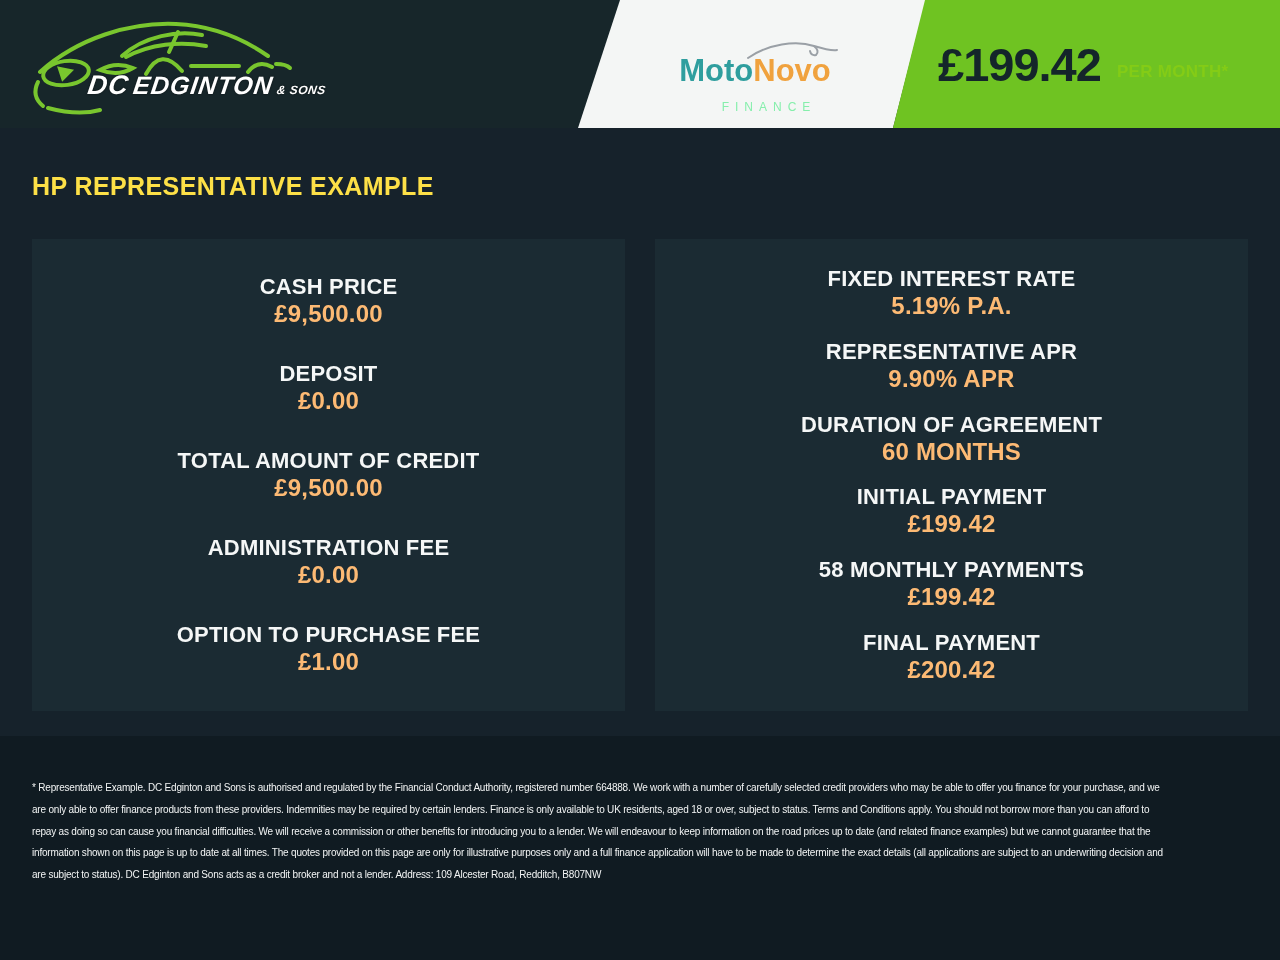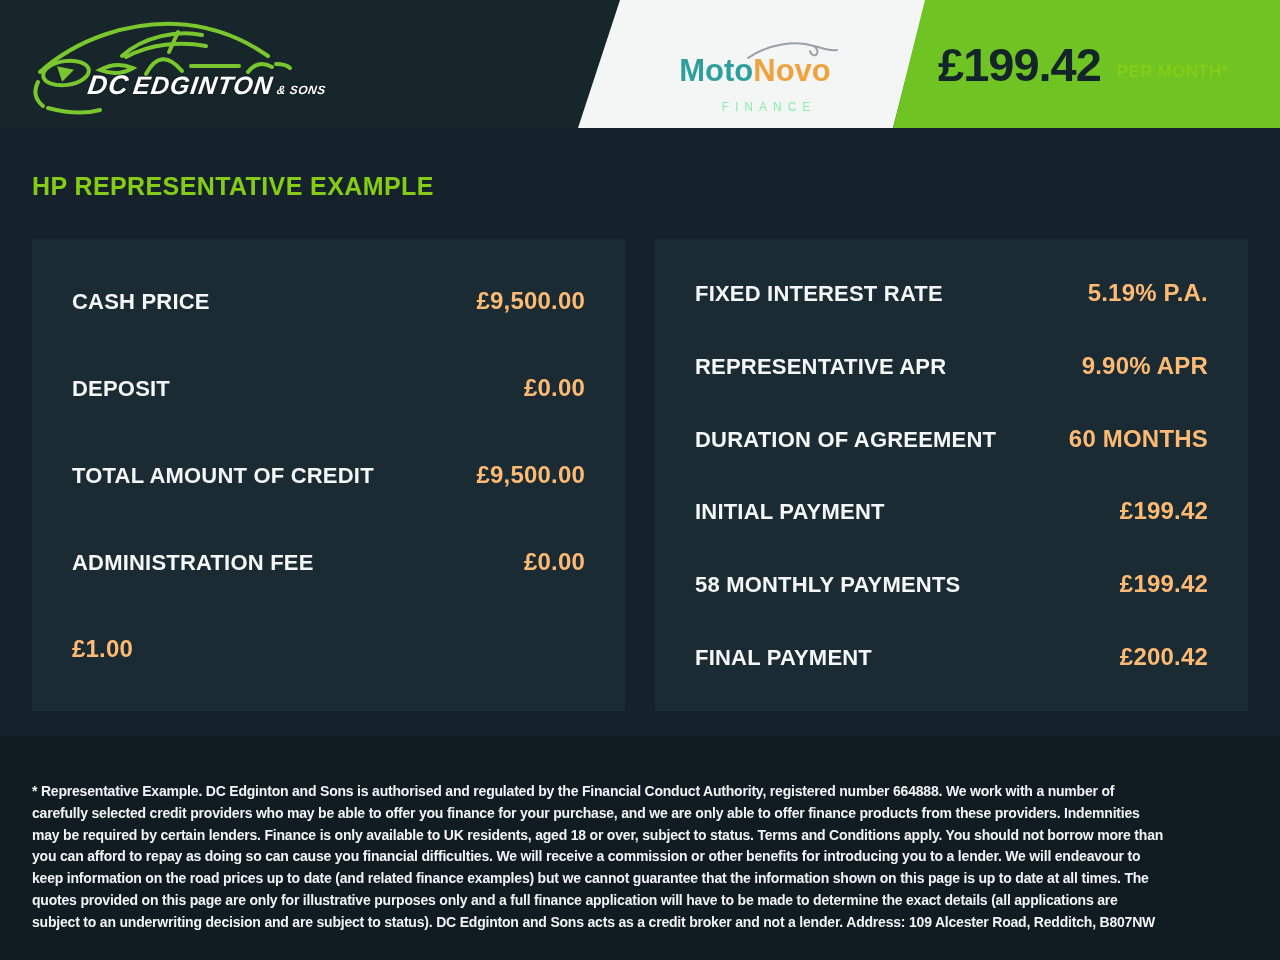--- a/index.html
+++ b/index.html
@@ -66,45 +66,45 @@
   }
   .price-per{
     color:#84cc16;font-size:17px;font-weight:700;letter-spacing:.3px;
     margin-left:16px;margin-top:16px;
   }
 
   
   .main{padding:0 32px;}
   .page-title{
     margin:44px 0 38px 0;
-    color:#84cc16;font-size:25px;font-weight:700;letter-spacing:.4px;
+    color:#fde047;font-size:25px;font-weight:700;letter-spacing:.4px;
   }
   .panels{display:flex;gap:30px;}
   .panel{
     flex:1;height:472px;background:#1b2b33;
     display:flex;flex-direction:column;justify-content:space-around;
     padding:18px 40px;box-sizing:border-box;
   }
-  .row{display:flex;justify-content:space-between;align-items:flex-end;}
+  .row{display:flex;justify-content:space-between;align-items:center;flex-direction:column;}
   .row .label{
     color:#f5f7f7;font-size:22px;font-weight:700;letter-spacing:.2px;
     white-space:nowrap;
   }
   .row .value{
     color:#fdba74;font-size:24px;font-weight:700;letter-spacing:.2px;
     white-space:nowrap;
   }
 
   
   .footer{
     margin-top:25px;flex:1;background:#101b22;
     padding:31px 32px 0 32px;box-sizing:border-box;
   }
   .disclaimer{
-    color:#f2f4f4;font-size:14px;font-weight:700;
+    color:#f2f4f4;font-size:10px;font-weight:400;
     line-height:21.8px;letter-spacing:-.2px;
     max-width:1132px;
   }
 </style>
 </head>
 <body>
 
 <div class="header">
 
   <div class="band-white"></div>
@@ -170,20 +170,21 @@
       </div>
       <div class="row">
         <span class="label">TOTAL AMOUNT OF CREDIT</span>
         <span class="value">£9,500.00</span>
       </div>
       <div class="row">
         <span class="label">ADMINISTRATION FEE</span>
         <span class="value">£0.00</span>
       </div>
       <div class="row">
+        <span class="label">OPTION TO PURCHASE FEE</span>
         <span class="value">£1.00</span>
       </div>
     </div>
 
     <div class="panel">
       <div class="row">
         <span class="label">FIXED INTEREST RATE</span>
         <span class="value">5.19% P.A.</span>
       </div>
       <div class="row">

